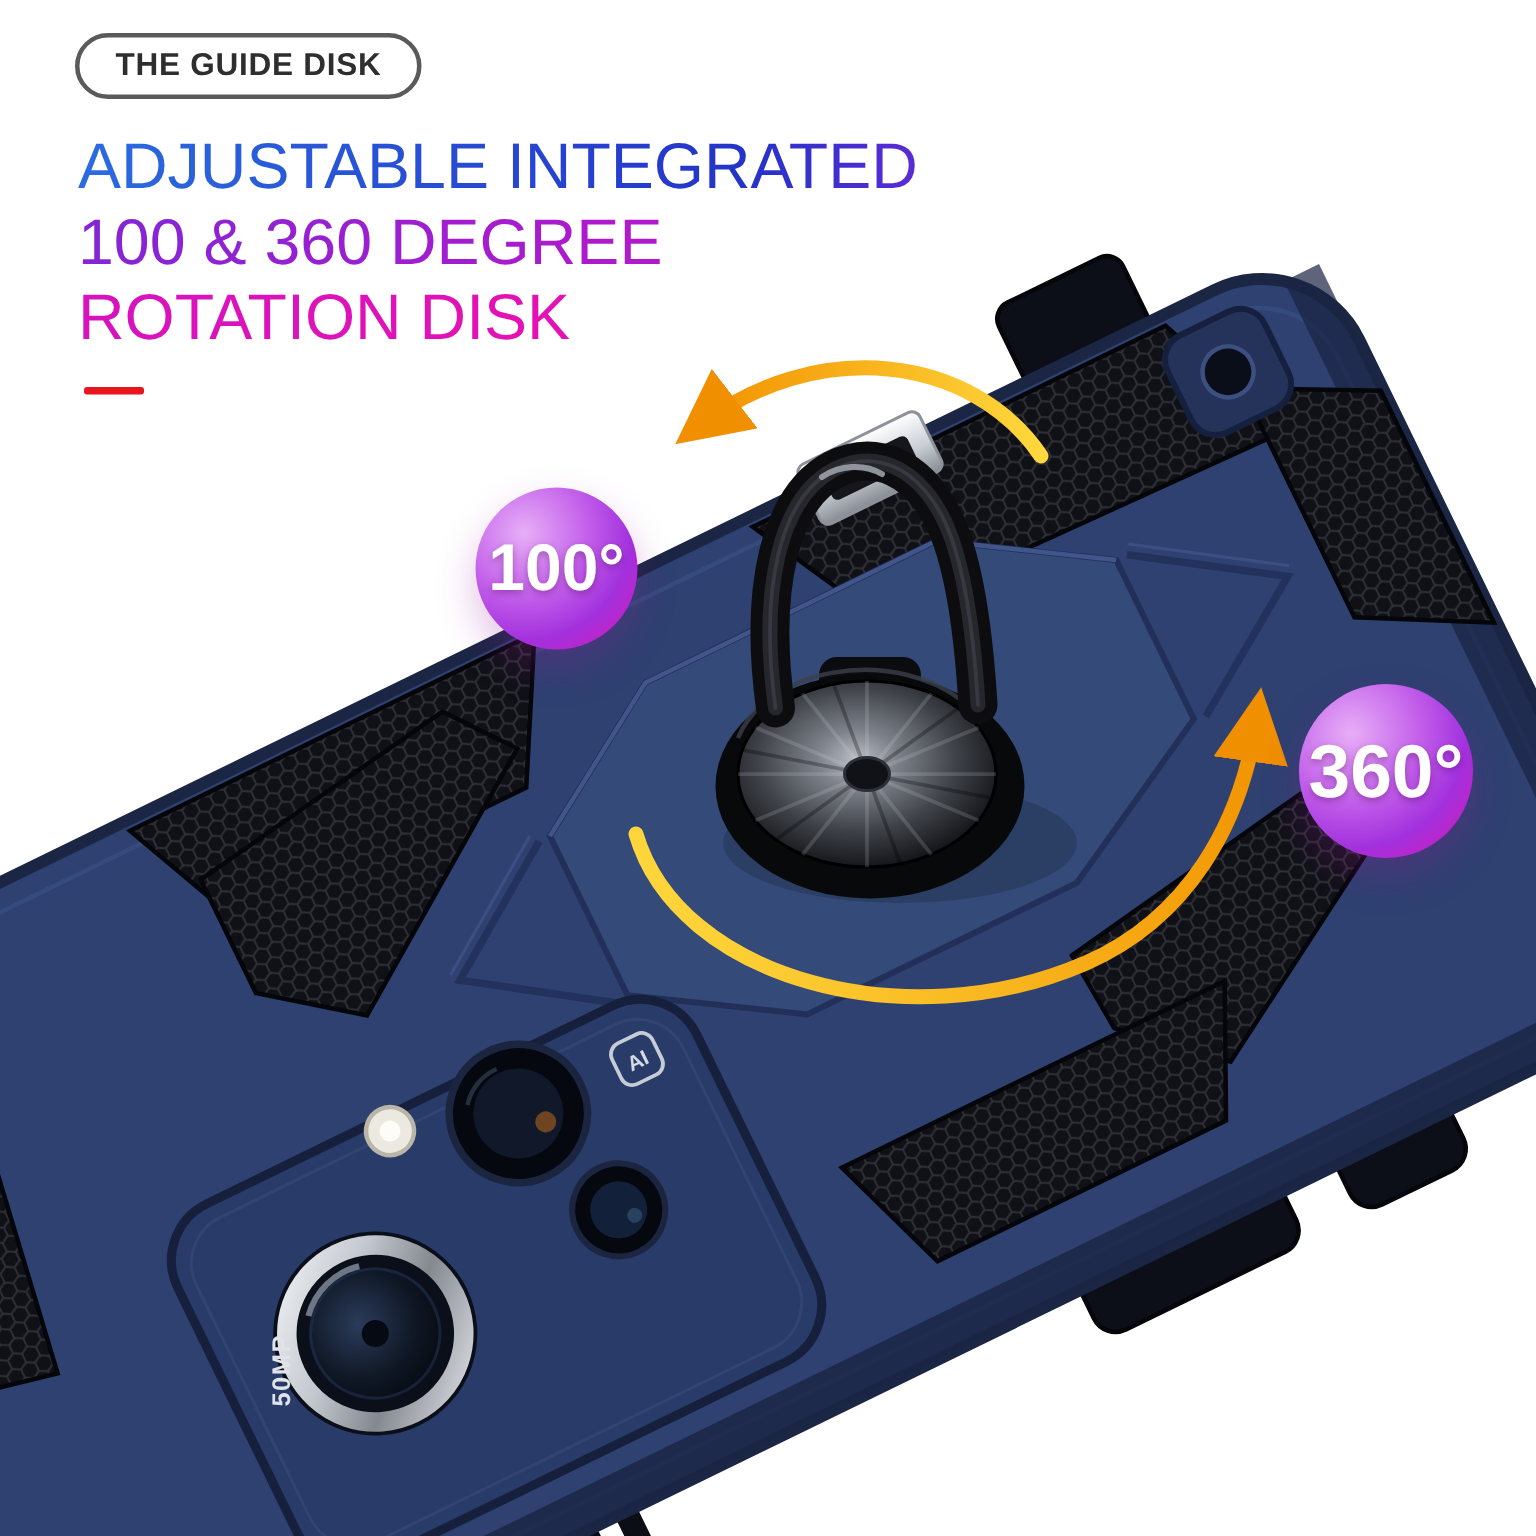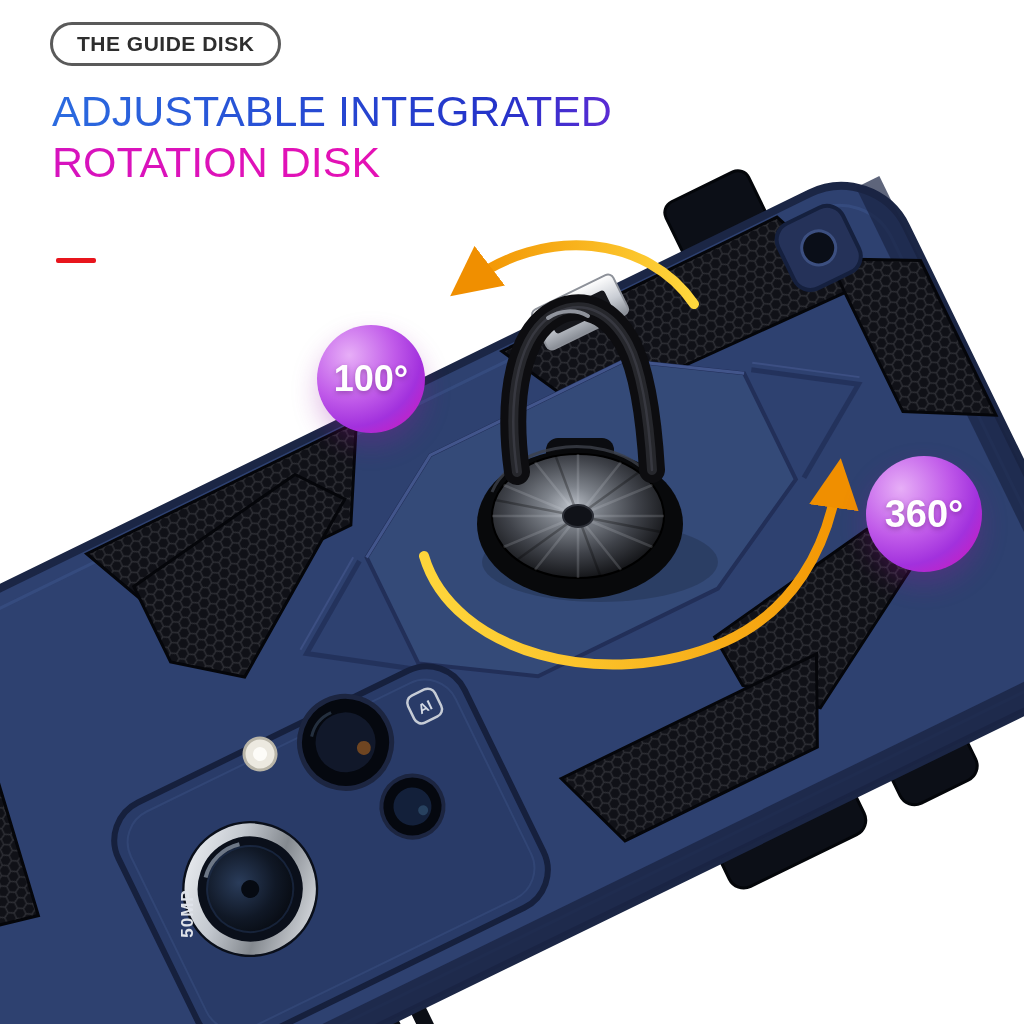--- a/index.html
+++ b/index.html
@@ -27,22 +27,22 @@
     background:#e8151d; border-radius:2px; }
 
   .angle-badge {
     position:absolute; border-radius:50%;
     display:flex; align-items:center; justify-content:center;
     color:#fff; font-weight:800;
     background:radial-gradient(circle at 30% 28%, #e7aef7 0%, #c05ae9 42%, #a231dd 66%, #df13b4 100%);
     box-shadow:0 12px 26px rgba(150,25,160,.28);
     text-shadow:0 2px 5px rgba(70,0,80,.35);
   }
-  .badge-100 { left:317px; top:325px; width:108px; height:108px; font-size:36px; }
-  .badge-360 { left:866px; top:456px; width:116px; height:116px; font-size:38px; }
+  .badge-100 { left:317px; top:325px; width:108px; height:108px; font-size:44px; }
+  .badge-360 { left:866px; top:456px; width:116px; height:116px; font-size:50px; }
 </style>
 </head>
 <body>
 
 <div class="stage">
 
 <svg width="1024" height="1024" viewBox="0 0 1024 1024" xmlns="http://www.w3.org/2000/svg">
   <defs>
     <pattern id="hexPat" width="10.4" height="18" patternUnits="userSpaceOnUse">
       <rect x="-1" y="-1" width="12.4" height="20" fill="#060608"></rect>
@@ -226,20 +226,21 @@
     <path d="M424,556 C452,652 604,694 724,642 C792,612 828,549 838,478" stroke="url(#arrowGrad2)" stroke-width="10" marker-end="url(#ah)"></path>
   </g>
 </svg>
 
 <div class="pill">
   <span>THE GUIDE DISK</span>
 </div>
 
 <h1 class="headline">
   <span class="hl1">ADJUSTABLE INTEGRATED</span>
+  <span class="hl2">100 &amp; 360 DEGREE</span>
   <span class="hl3">ROTATION DISK</span>
 </h1>
 
 <div class="red-dash"></div>
 
 <div class="angle-badge badge-100">100°</div>
 <div class="angle-badge badge-360">360°</div>
 
 </div>
 

